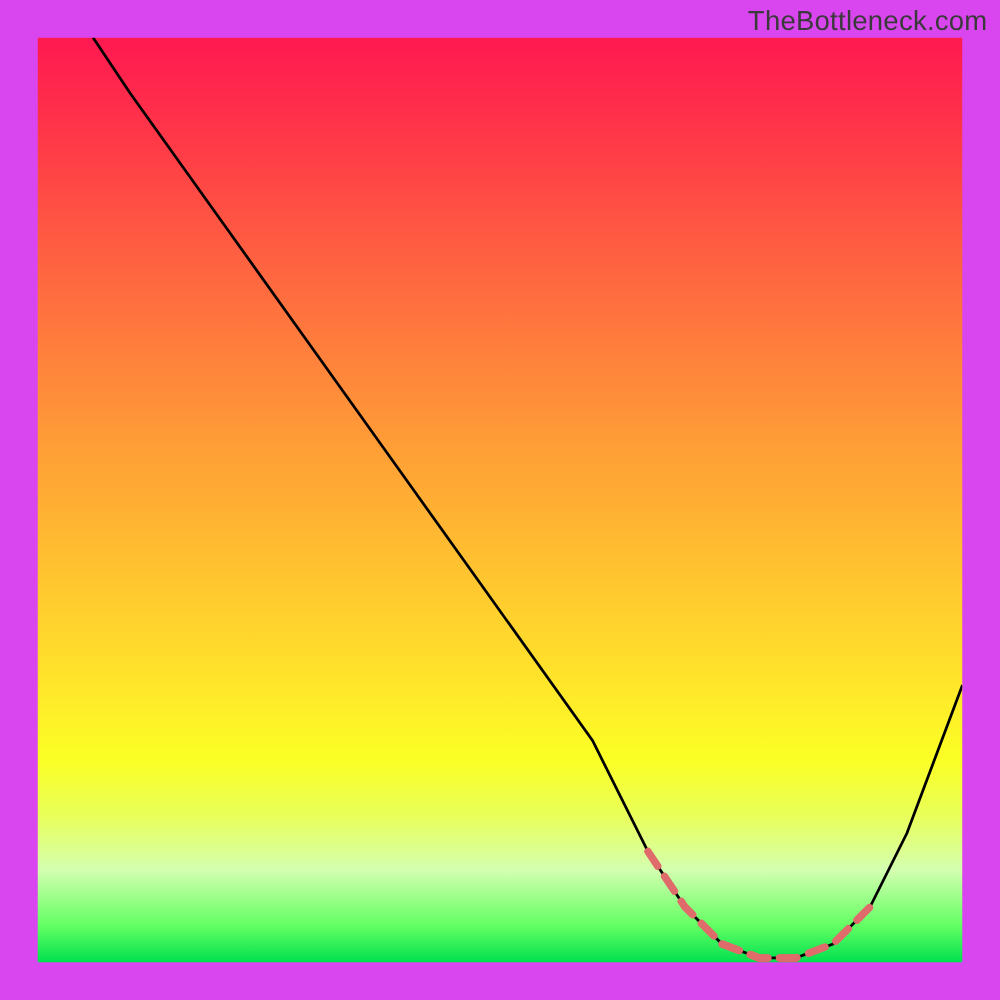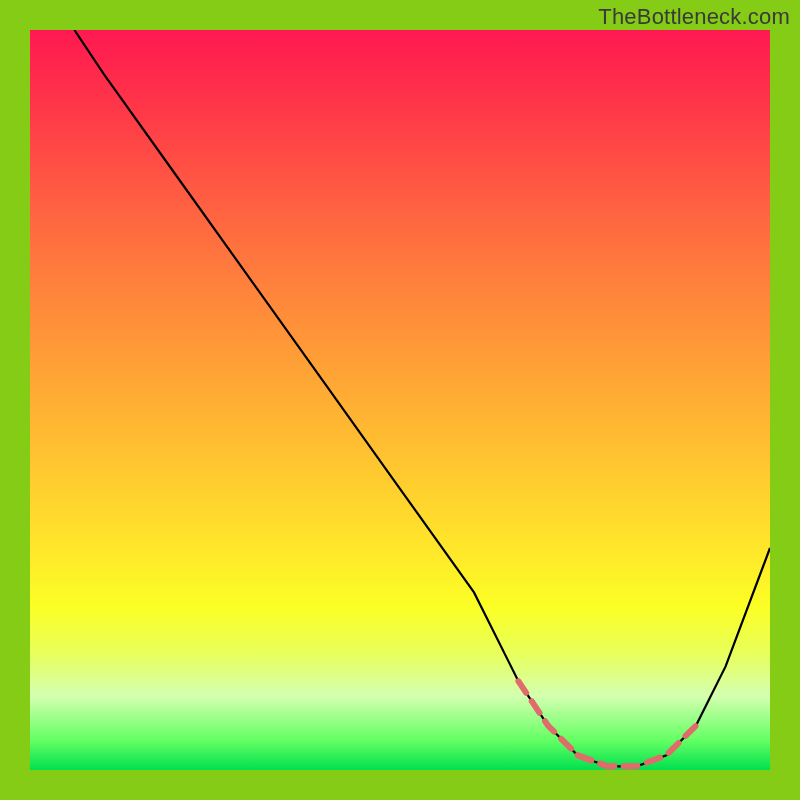--- a/index.html
+++ b/index.html
@@ -1,16 +1,16 @@
 <!DOCTYPE html>
 <html><head>
 <meta charset="utf-8">
 <style>
 html,body{margin:0;padding:0;width:800px;height:800px;overflow:hidden;font-family:Arial,Helvetica,sans-serif;background:#000}
-.frame{position:relative;width:800px;height:800px;background:#84cc16}
+.frame{position:relative;width:800px;height:800px;background:#d946ef}
 .watermark{position:absolute;top:4px;right:10px;color:#3a3a3a;font-size:22px;font-weight:400;letter-spacing:.2px;z-index:3}
 .plot{position:absolute;left:30px;top:30px;width:740px;height:740px;overflow:hidden}
 .gradient{position:absolute;inset:0;background:linear-gradient(to bottom,#ff1951 0%,#ff2f4a 8%,#ff5543 20%,#ff7a3d 32%,#ffa036 45%,#ffc430 58%,#ffe62a 70%,#fbff25 78%,#e9ff58 84%,#d4ffb0 90%,#63ff63 96%,#00e04e 100%)}
 
 .curve{position:absolute;inset:0;z-index:2}
 </style>
 </head>
 <body>
 
 <div class="frame">

